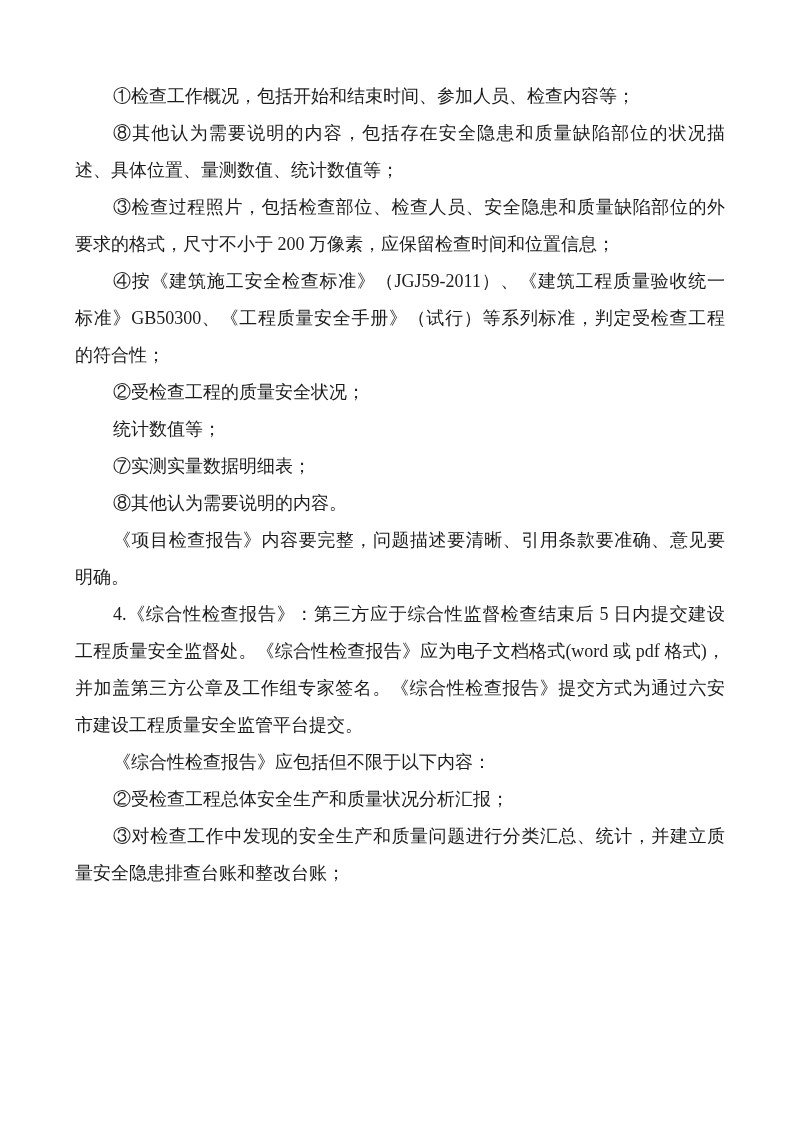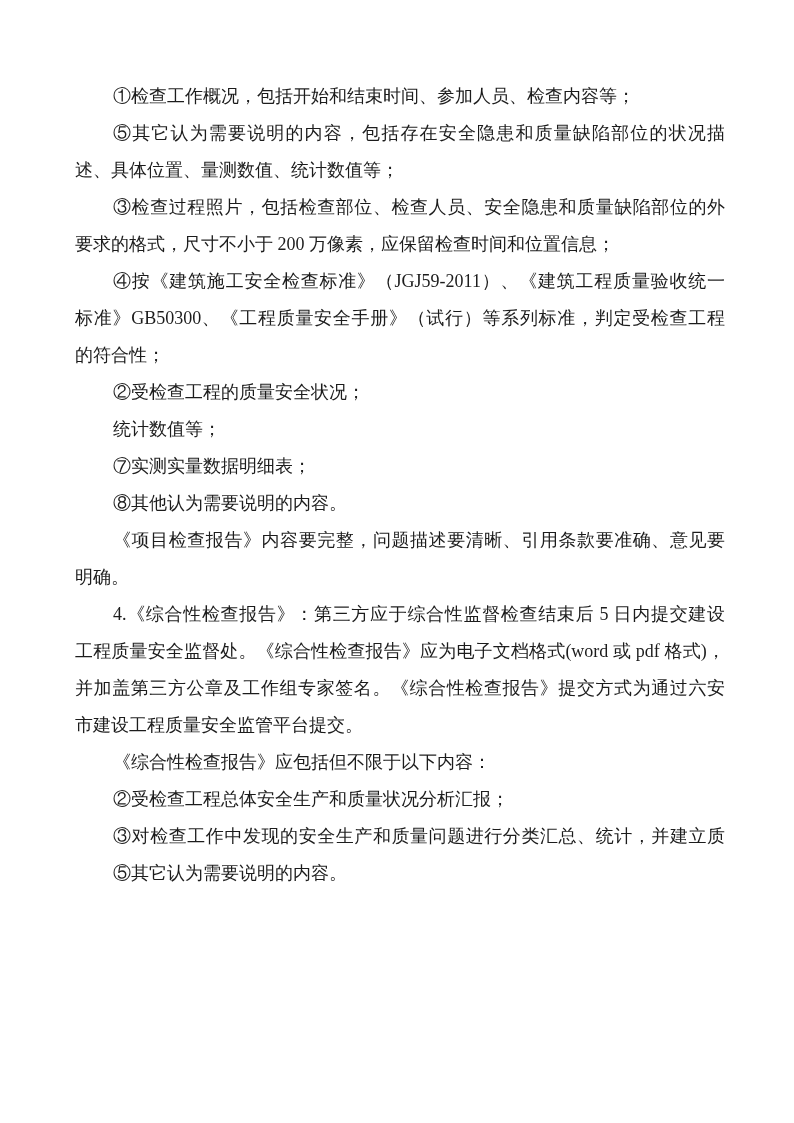--- a/index.html
+++ b/index.html
@@ -44,36 +44,37 @@
     line-height: 24px;
     color: #1c1c1c;
   }
 </style>
 </head>
 <body>
 
 <div class="page">
   <div class="content" id="doc-body">
       <div class="line first">①检查工作概况，包括开始和结束时间、参加人员、检查内容等；</div>
-      <div class="line first full">⑤其它认为需要说明的内容，包括存在安全隐患和质量缺陷部位的状况描</div>
+      <div class="line first full">⑧其他认为需要说明的内容，包括存在安全隐患和质量缺陷部位的状况描</div>
       <div class="line">述、具体位置、量测数值、统计数值等；</div>
       <div class="line first full">③检查过程照片，包括检查部位、检查人员、安全隐患和质量缺陷部位的外</div>
       <div class="line">要求的格式，尺寸不小于 200 万像素，应保留检查时间和位置信息；</div>
       <div class="line first full">④按《建筑施工安全检查标准》（JGJ59-2011）、《建筑工程质量验收统一</div>
       <div class="line full">标准》GB50300、《工程质量安全手册》（试行）等系列标准，判定受检查工程</div>
       <div class="line">的符合性；</div>
       <div class="line first">②受检查工程的质量安全状况；</div>
       <div class="line first">统计数值等；</div>
       <div class="line first">⑦实测实量数据明细表；</div>
       <div class="line first">⑧其他认为需要说明的内容。</div>
       <div class="line first full">《项目检查报告》内容要完整，问题描述要清晰、引用条款要准确、意见要</div>
       <div class="line">明确。</div>
       <div class="line first full">4.《综合性检查报告》：第三方应于综合性监督检查结束后 5 日内提交建设</div>
       <div class="line full">工程质量安全监督处。《综合性检查报告》应为电子文档格式(word 或 pdf 格式)，</div>
       <div class="line full">并加盖第三方公章及工作组专家签名。《综合性检查报告》提交方式为通过六安</div>
       <div class="line">市建设工程质量安全监管平台提交。</div>
       <div class="line first">《综合性检查报告》应包括但不限于以下内容：</div>
       <div class="line first">②受检查工程总体安全生产和质量状况分析汇报；</div>
       <div class="line first full">③对检查工作中发现的安全生产和质量问题进行分类汇总、统计，并建立质</div>
+      <div class="line">量安全隐患排查台账和整改台账；</div>
       <div class="line first">⑤其它认为需要说明的内容。</div>
     </div>
   <div class="page-number">20</div>
 </div>
 
 </body></html>

